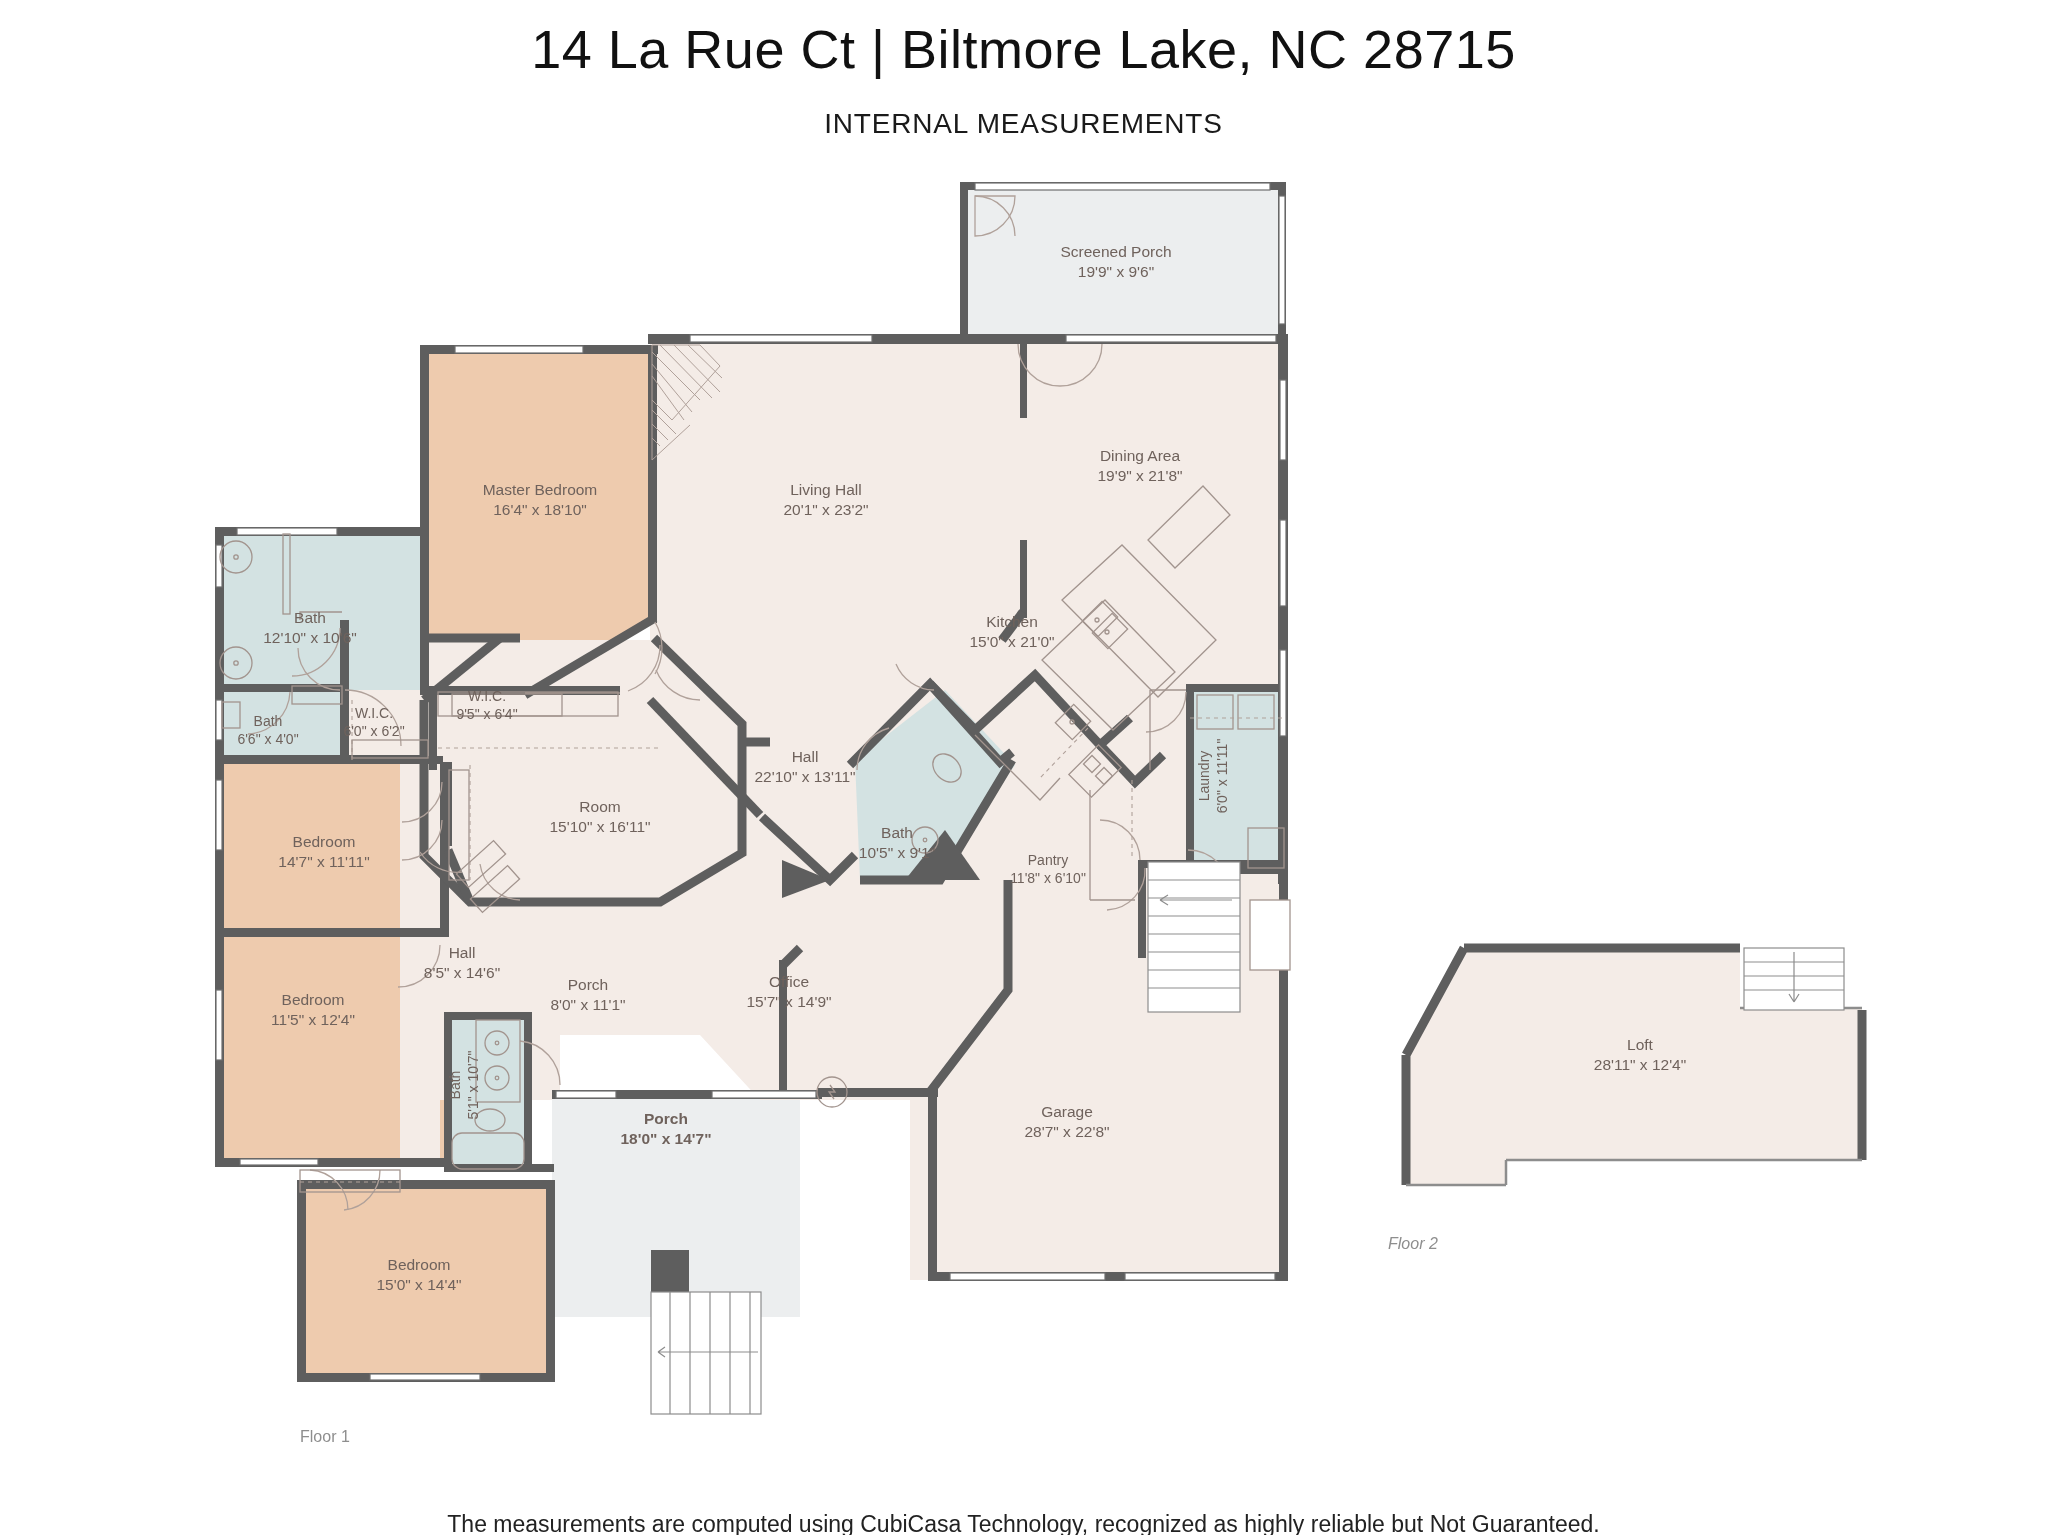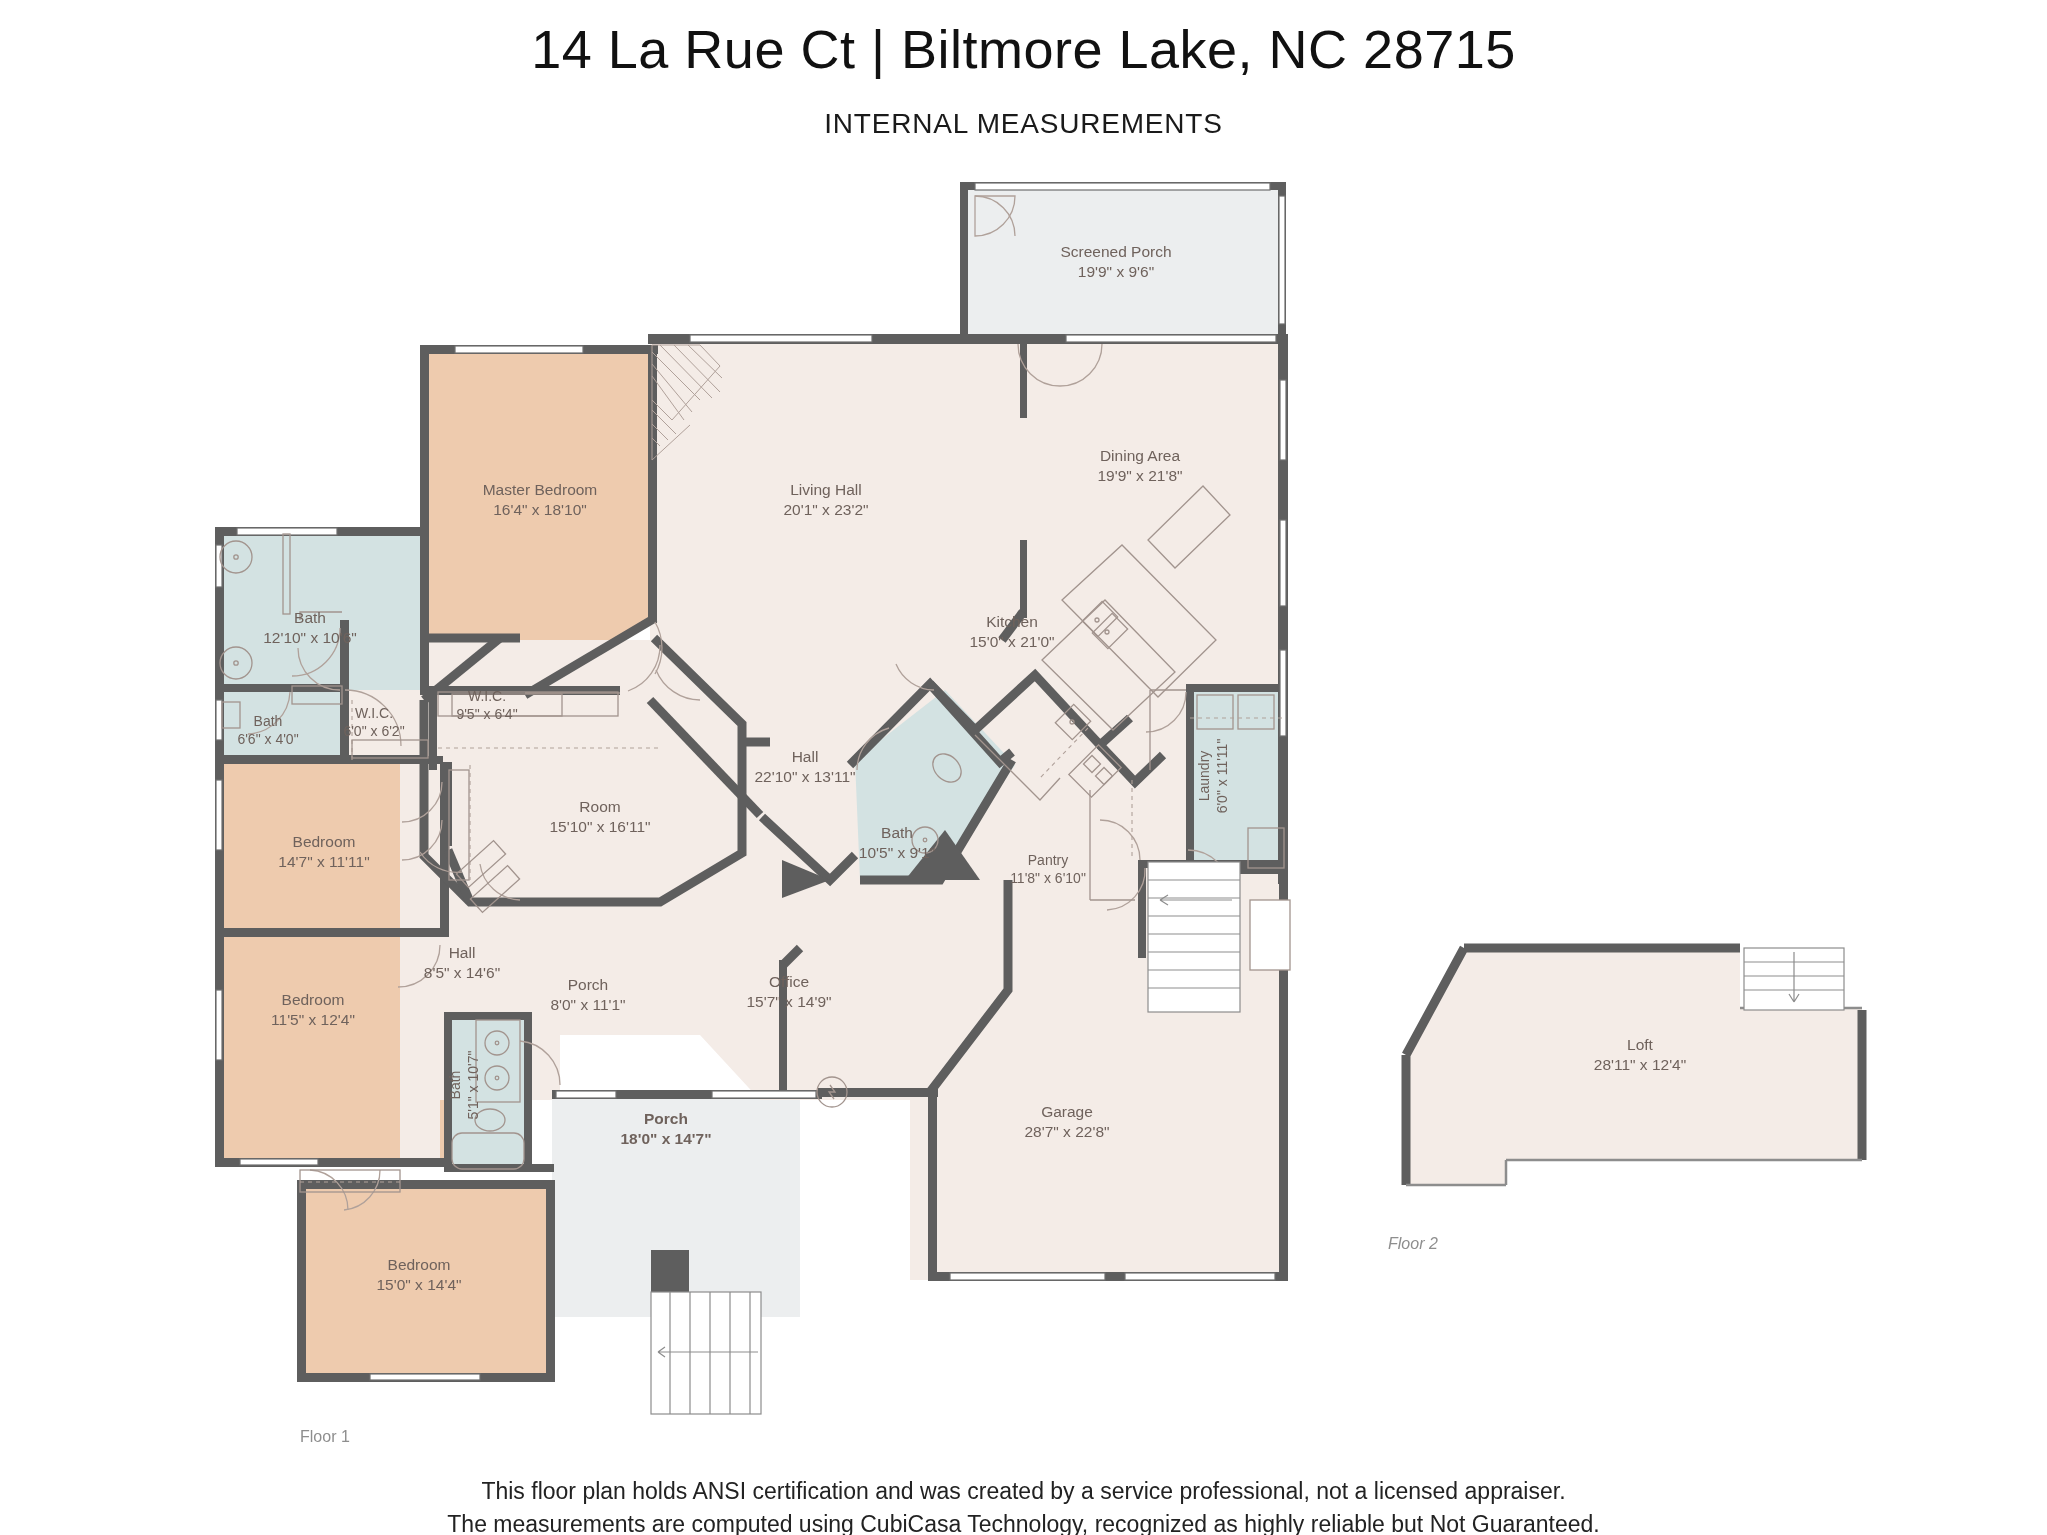--- a/index.html
+++ b/index.html
@@ -478,16 +478,15 @@
     <span class="dm">28'7" x 22'8"</span>
   </div>
   <div class="roomlabel" style="left:1640px; top:1055px;">
     <span class="nm">Loft</span>
     <span class="dm">28'11" x 12'4"</span>
   </div>
 
   <div class="floorlabel" style="left:300px; top:1428px;">Floor 1</div>
   <div class="floorlabel" style="left:1388px; top:1235px;font-style:italic;">Floor 2</div>
 
-  <div class="footer l1">This floor plan holds ANSI certification and was created by a service professional, not a licensed appraiser.</div>
   <div class="footer l2">The measurements are computed using CubiCasa Technology, recognized as highly reliable but Not Guaranteed.</div>
 
 </div>
 
 </body></html>

